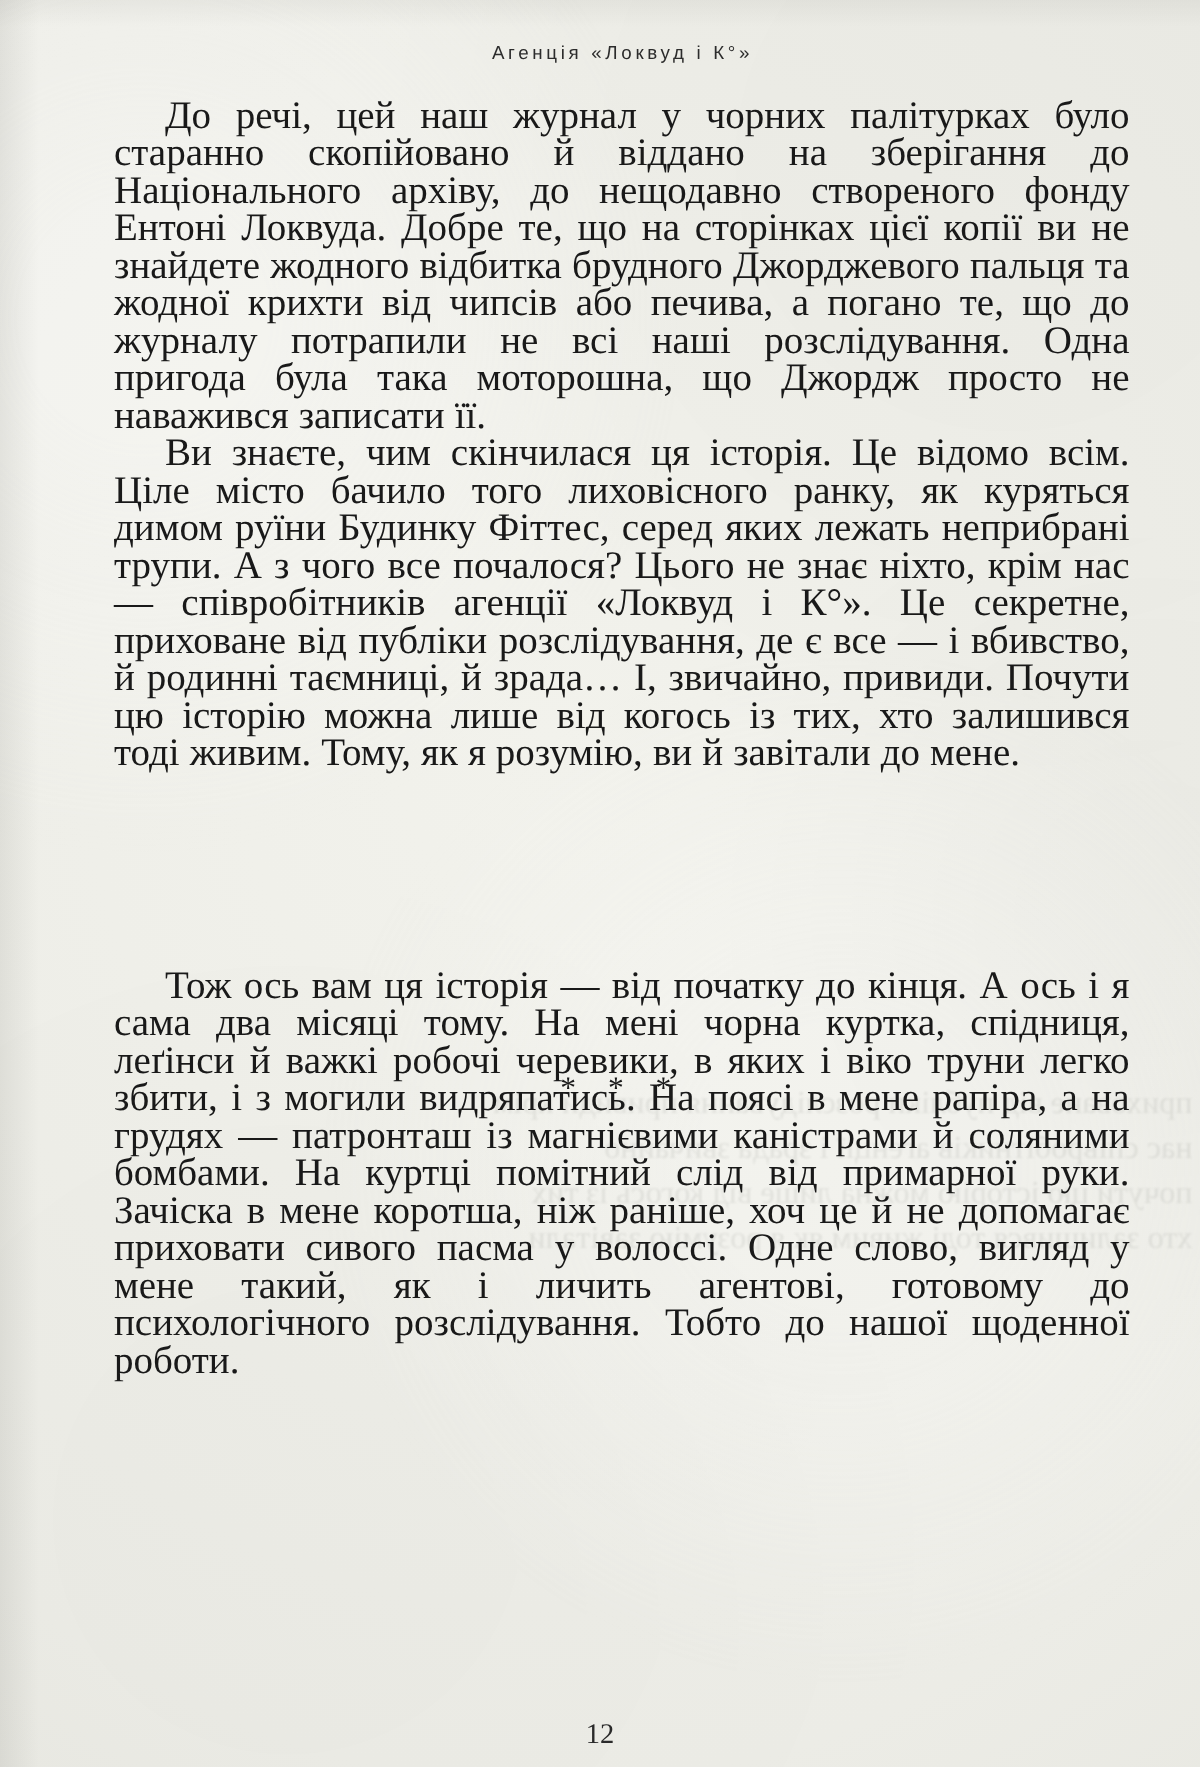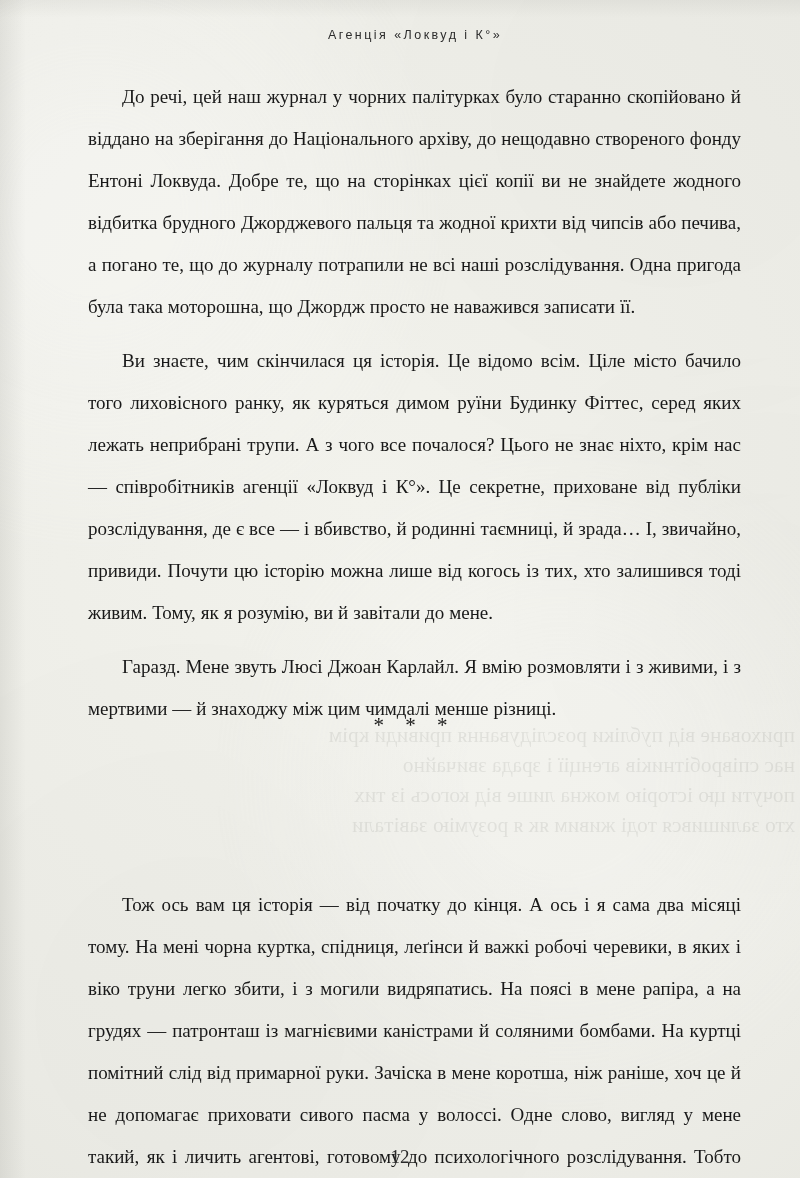--- a/index.html
+++ b/index.html
@@ -70,26 +70,26 @@
 
   
   .column {
     position: absolute;
     left: 76px;
     top: 64px;
     width: 677px;
   }
 
   p.para {
-    margin: 12px;
+    margin: 0;
     text-align: justify;
     text-align-last: left;
     text-indent: 34px;
-    font-size: 19px;
-    line-height: 42px;
+    font-size: 26px;
+    line-height: 25px;
     color: #191919;
     word-spacing: .2px;
     hyphens: manual;
     -webkit-hyphens: manual;
   }
 
   
   .sceneBreak {
     margin: 0;
     text-align: center;
@@ -143,21 +143,20 @@
   <div class="edge-top"></div>
 
   <div class="runhead">Агенція «Локвуд і К°»</div>
 
   <div class="column">
 
     <p class="para">До речі, цей наш журнал у чорних палітурках було старанно скопійовано й віддано на зберігання до Національного архіву, до нещодавно створеного фонду Ентоні Локвуда. Добре те, що на сторінках цієї копії ви не знайдете жодного відбитка брудного Джорджевого пальця та жодної крихти від чипсів або печива, а погано те, що до журналу потрапили не всі наші розслідування. Одна пригода була така моторошна, що Джордж просто не наважився записати її.</p>
 
     <p class="para">Ви знаєте, чим скінчилася ця історія. Це відомо всім. Ціле місто бачило того лиховісного ранку, як куряться димом руїни Будинку Фіттес, серед яких лежать неприбрані трупи. А з чого все почалося? Цього не знає ніхто, крім нас — співробітників агенції «Локвуд і К°». Це секретне, приховане від публіки розслідування, де є все — і вбивство, й родинні таємниці, й зрада… І, звичайно, привиди. Почути цю історію можна лише від когось із тих, хто залишився тоді живим. Тому, як я розумію, ви й завітали до мене.</p>
 
-    <p class="para">Гаразд. Мене звуть Люсі Джоан Карлайл. Я вмію розмовляти і з живими, і з мертвими — й знаходжу між цим чимдалі менше різниці.</p>
 
     <div class="ghost">
       <div>приховане від публіки розслідування привиди крім</div>
       <div>нас співробітників агенції і зрада звичайно</div>
       <div>почути цю історію можна лише від когось із тих</div>
       <div>хто залишився тоді живим як я розумію завітали</div>
     </div>
 
     <div class="sceneBreak">* * *</div>
 

